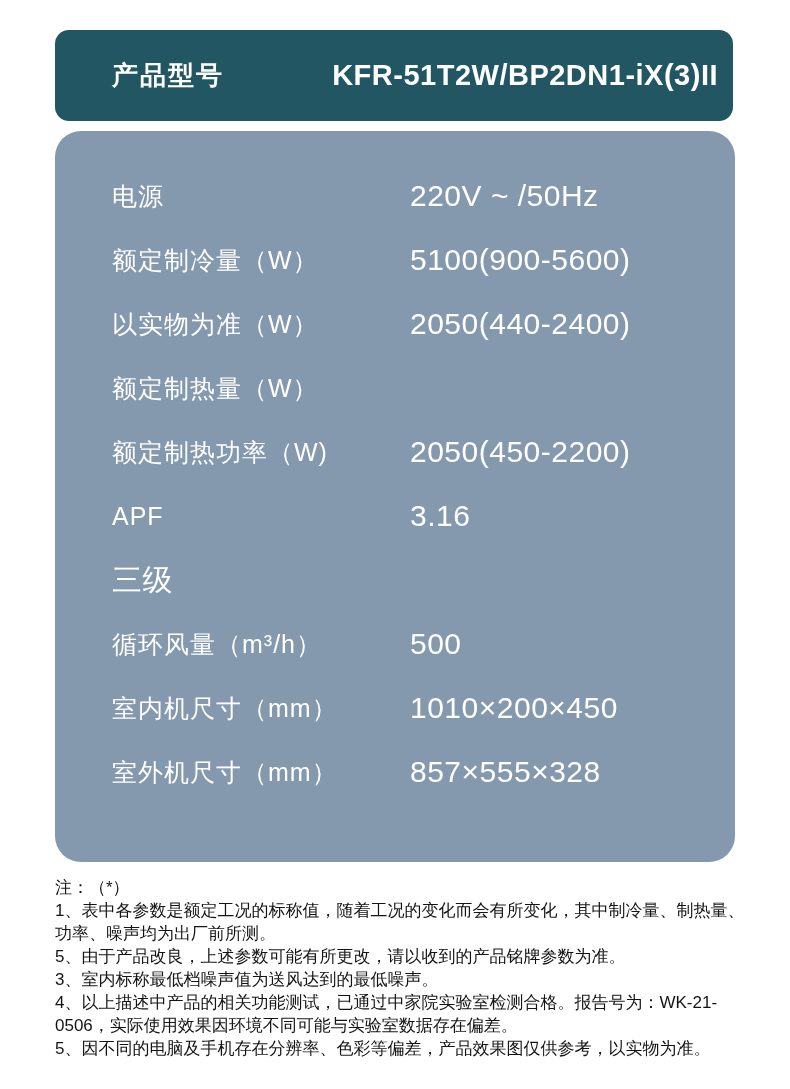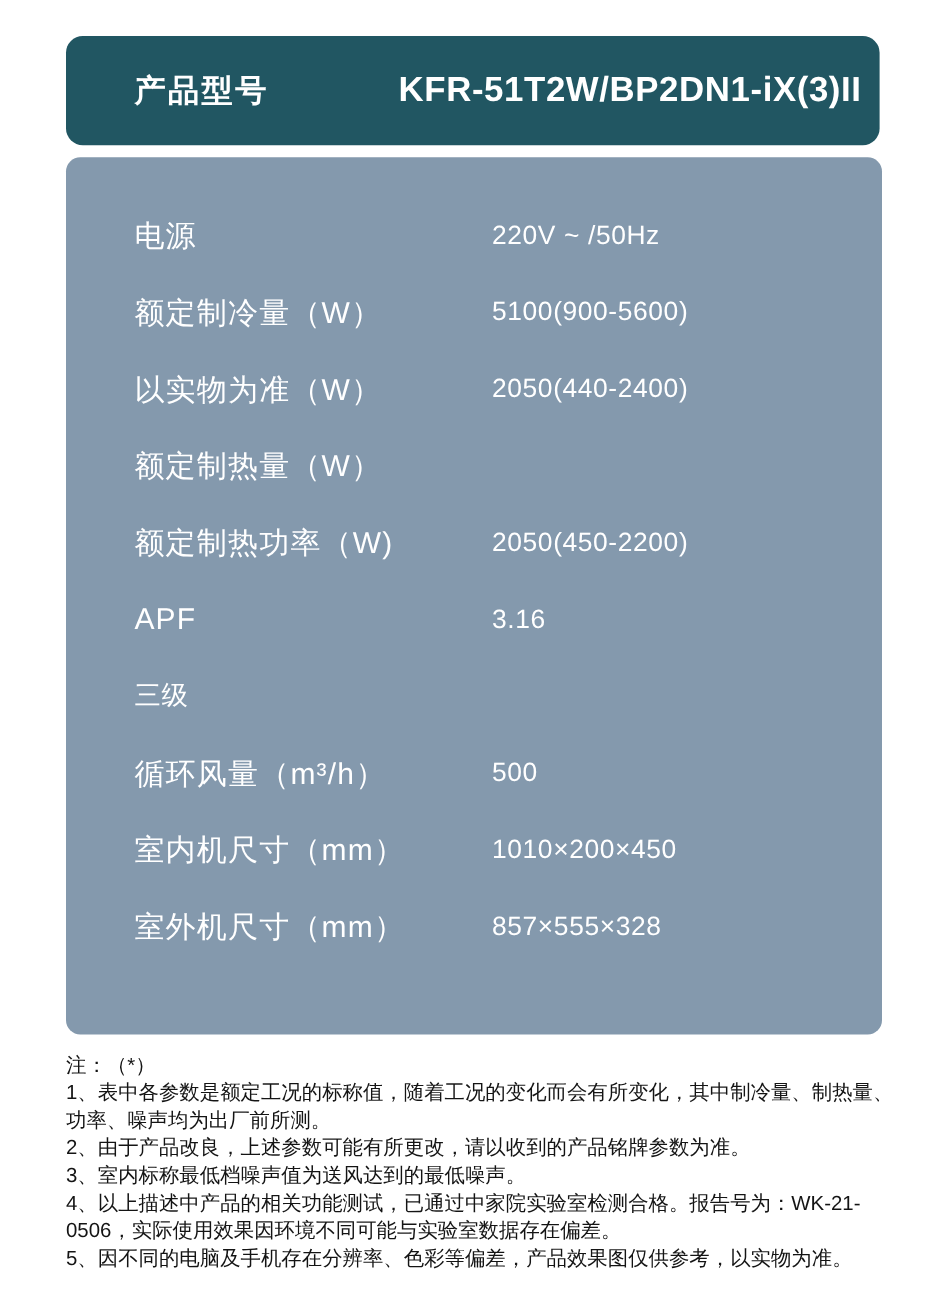--- a/index.html
+++ b/index.html
@@ -43,38 +43,38 @@
     font-weight: 700;
     letter-spacing: 0.5px;
   }
   .panel {
     position: absolute;
     left: 55px;
     top: 131px;
     width: 680px;
     height: 731px;
     background: var(--panel-bg);
-    border-radius: 12px;
+    border-radius: 26px;
     padding: 33px 16px 0 57px;
     color: var(--text-light);
   }
   .row {
     height: 64px;
     display: flex;
     align-items: center;
   }
   .row .rlabel {
     width: 298px;
     flex: 0 0 298px;
     font-size: 25px;
     font-weight: 500;
     letter-spacing: 1px;
   }
   .row .rvalue {
-    font-size: 22px;
+    font-size: 30px;
     font-weight: 500;
     letter-spacing: 0.5px;
   }
   .notes {
     position: absolute;
     left: 55px;
     top: 876px;
     width: 702px;
     color: var(--notes-text);
     font-size: 17px;
@@ -127,17 +127,17 @@
   </div>
   <div class="row">
     <span class="rlabel">室外机尺寸（mm）</span>
     <span class="rvalue">857×555×328</span>
   </div>
 </div>
 
 <div class="notes">
   <p>注：（*）</p>
   <p>1、表中各参数是额定工况的标称值，随着工况的变化而会有所变化，其中制冷量、制热量、功率、噪声均为出厂前所测。</p>
-  <p>2、由于产品改良，上述参数可能有所更改，请以收到的产品铭牌参数为准。</p>
+  <p>5、由于产品改良，上述参数可能有所更改，请以收到的产品铭牌参数为准。</p>
   <p>3、室内标称最低档噪声值为送风达到的最低噪声。</p>
   <p>4、以上描述中产品的相关功能测试，已通过中家院实验室检测合格。报告号为：WK-21-0506，实际使用效果因环境不同可能与实验室数据存在偏差。</p>
   <p>5、因不同的电脑及手机存在分辨率、色彩等偏差，产品效果图仅供参考，以实物为准。</p>
 </div>
 
 </body></html>

